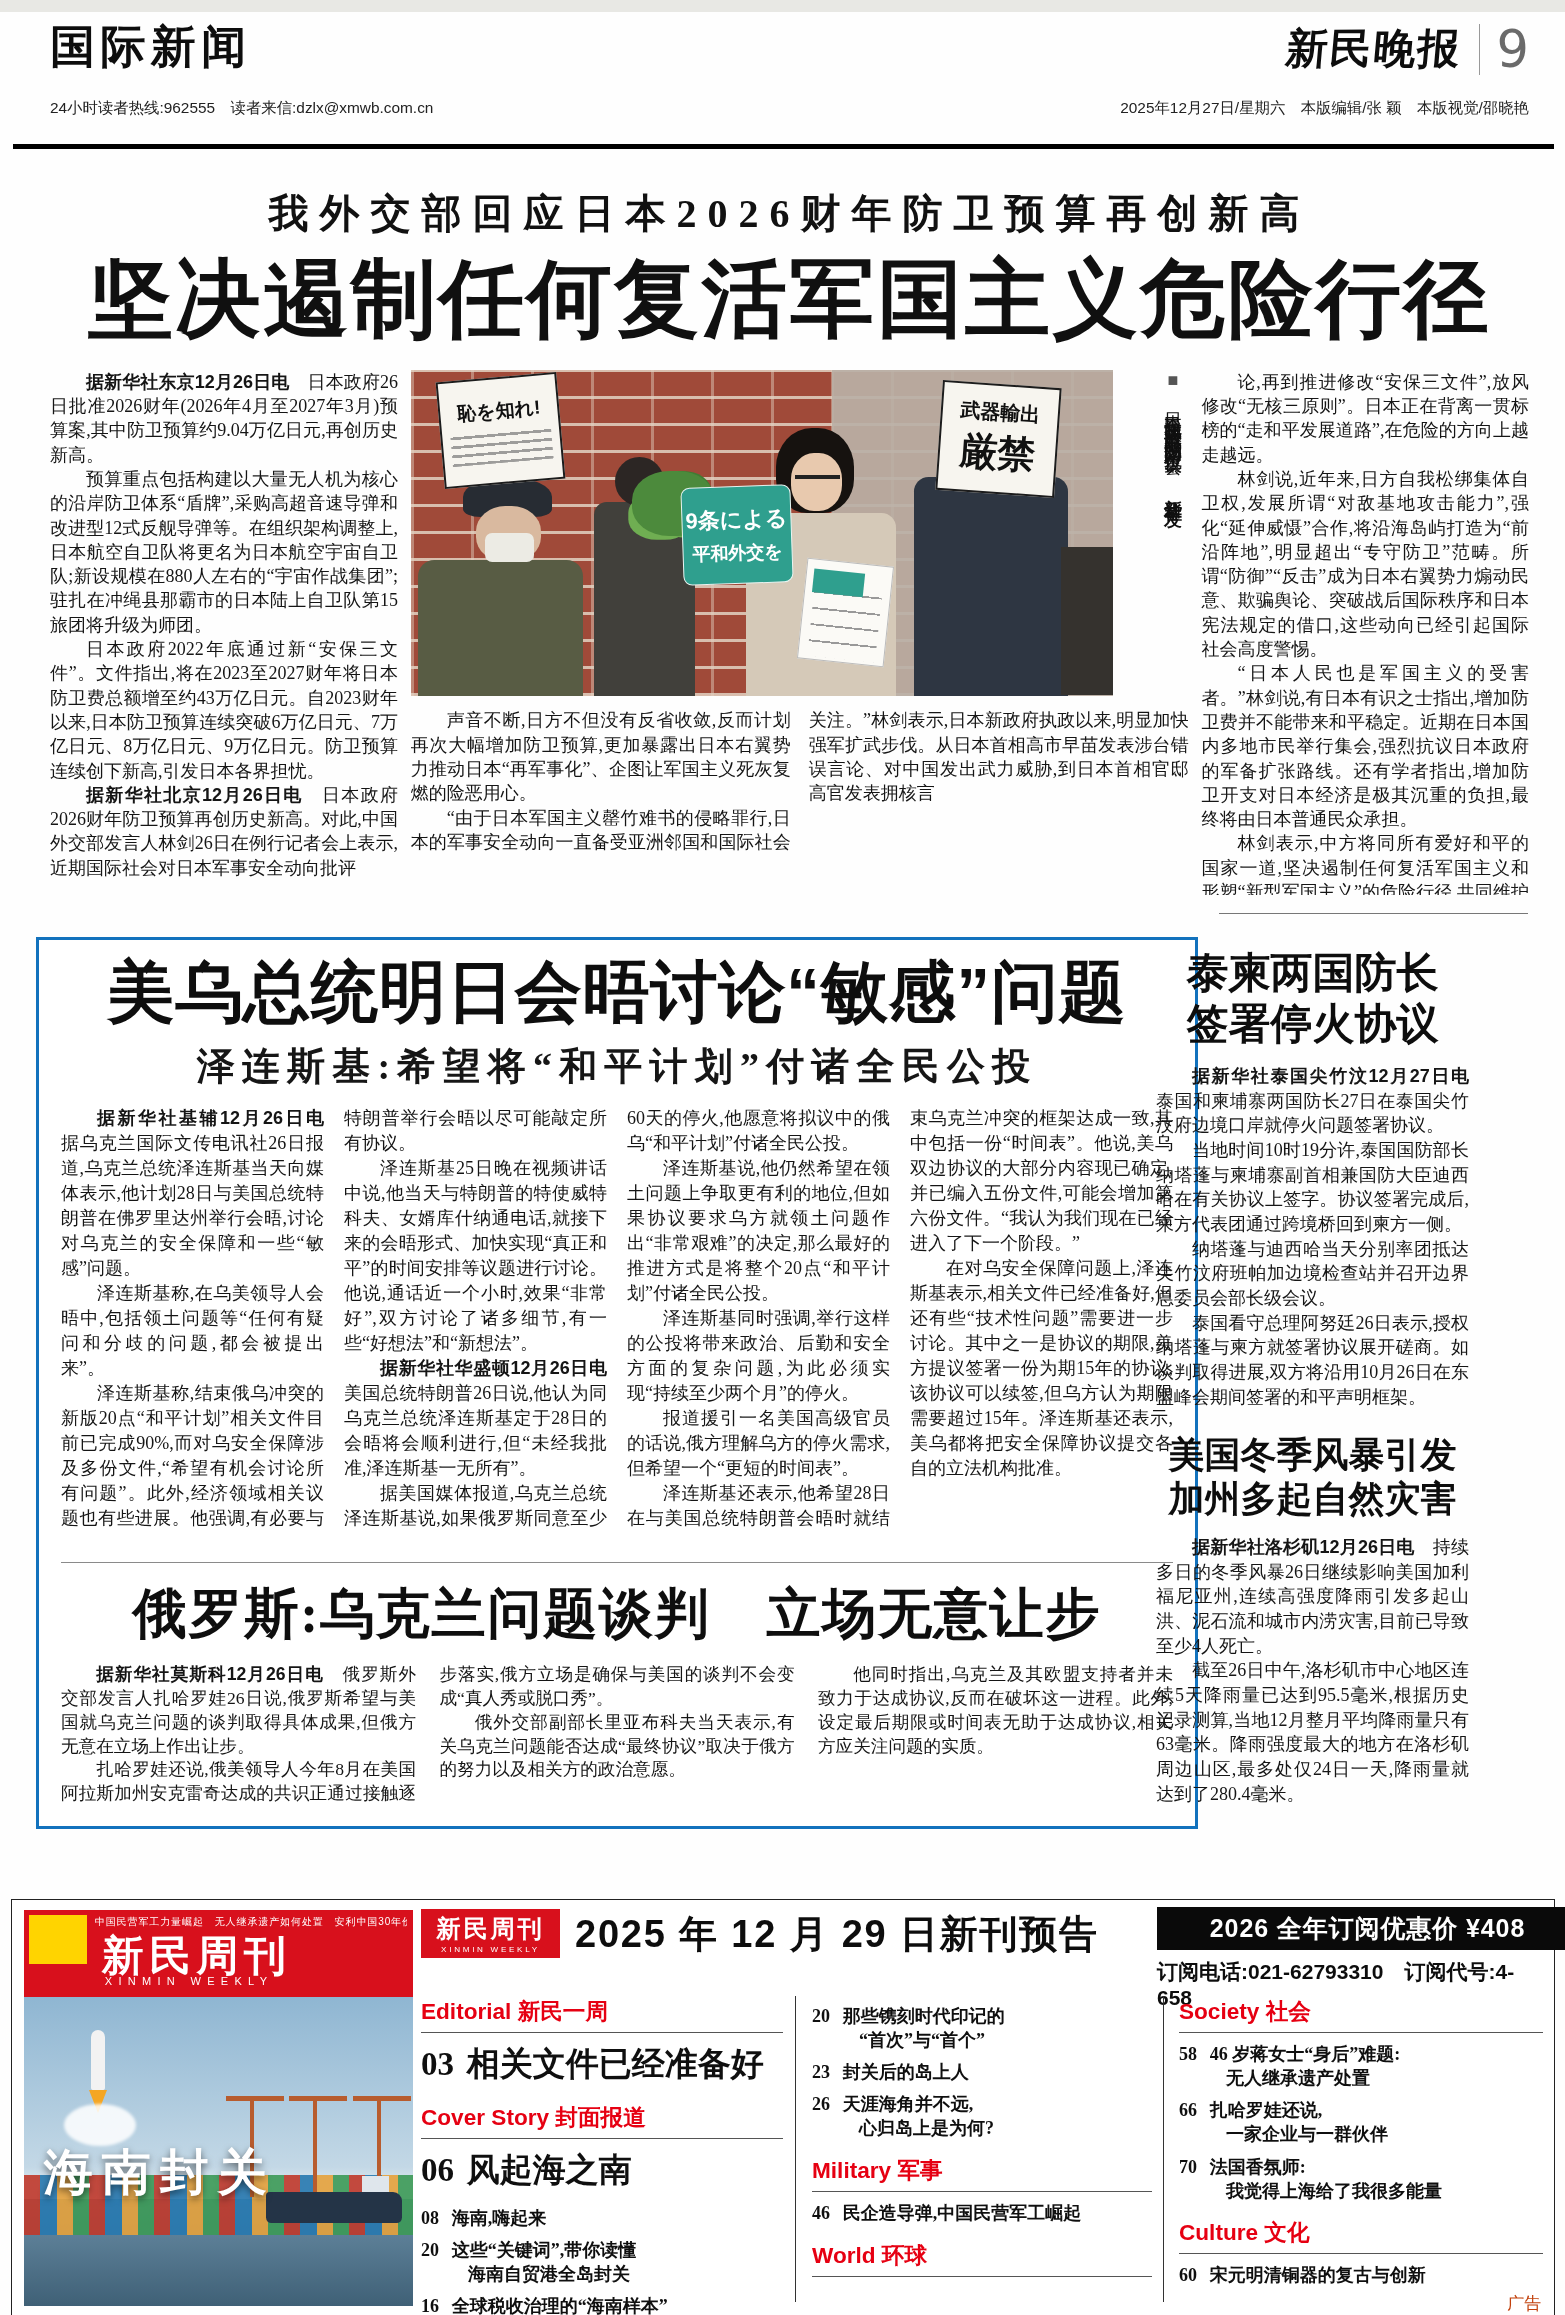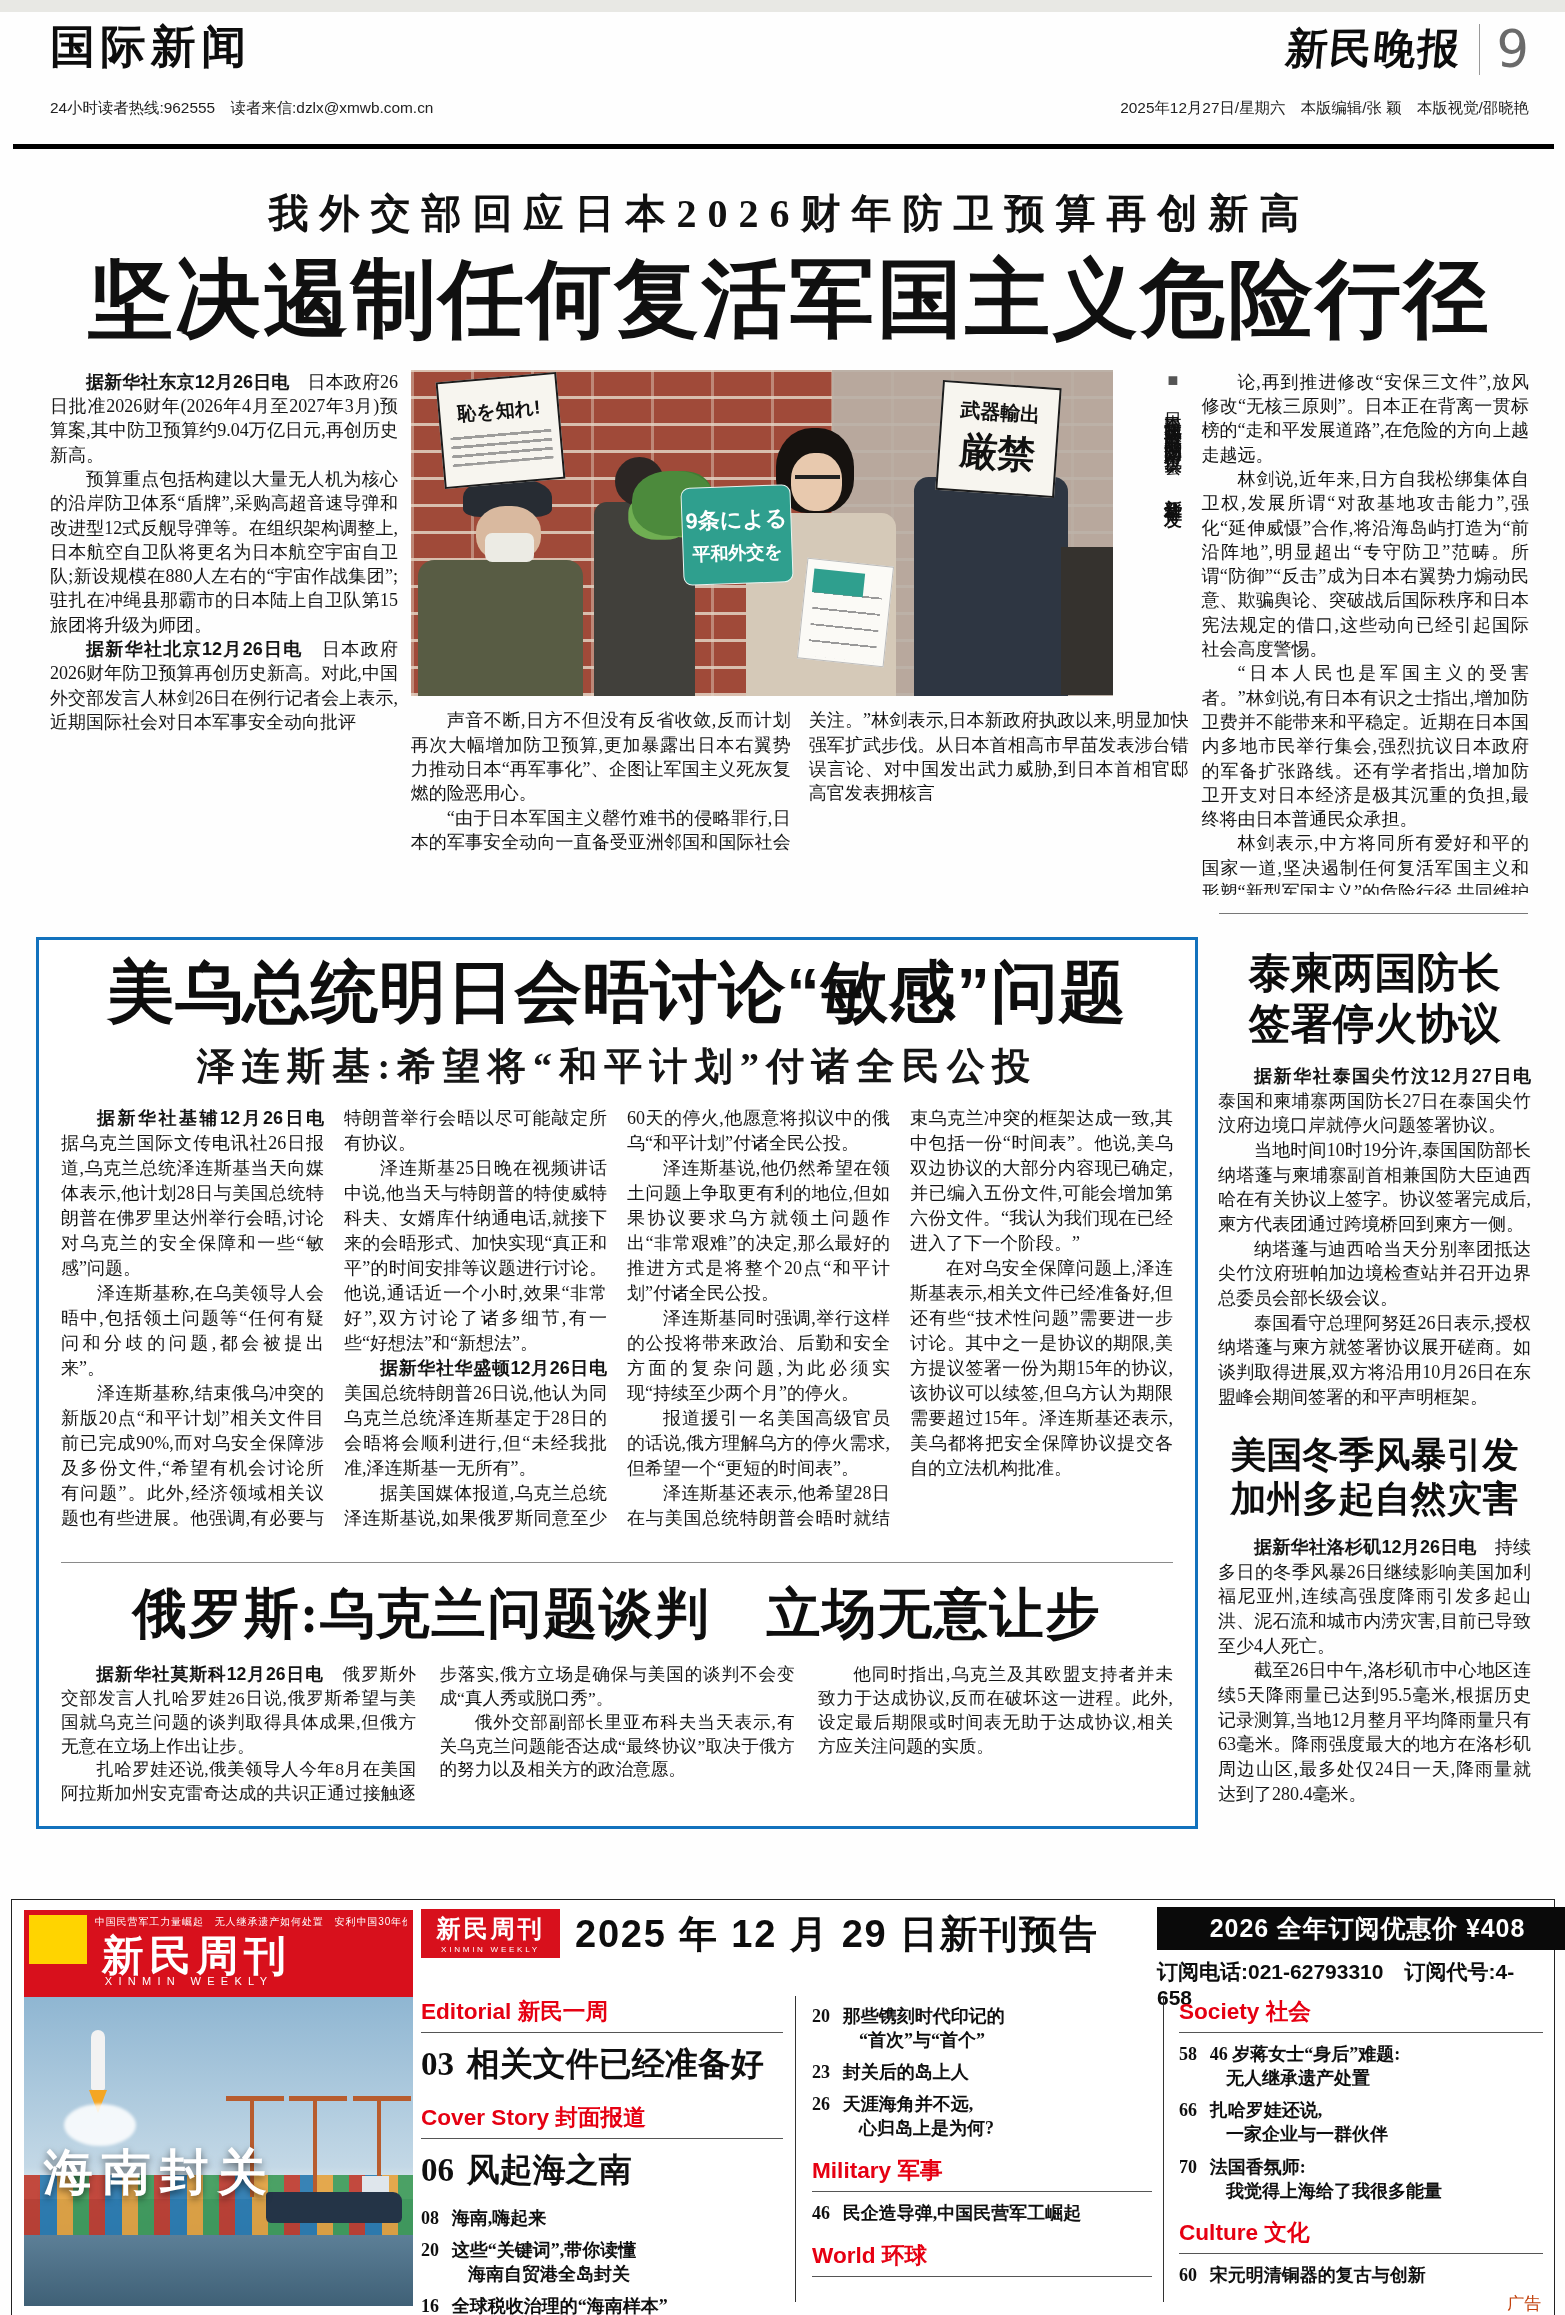--- a/index.html
+++ b/index.html
@@ -88,21 +88,21 @@
   .uk-subtitle { margin-top:11px; text-align:center; font-size:38px; font-weight:600; letter-spacing:7.2px; color:#161616; }
   .uk-body { margin-top:14.5px; column-count:4; column-gap:20px; height:445px; overflow:hidden; }
   .uk-body .para { font-size:18px; line-height:1.39; }
   .box-divider { margin-top:11px; border-top:0.9px solid #8a8a8a; }
   .ru-headline { margin-top:14.5px; text-align:center; font-weight:900; font-size:54px; letter-spacing:1.8px; color:#0e0e0e; }
   .ru-body { margin-top:12.7px; column-count:3; column-gap:23.5px; height:177px; overflow:hidden; }
   .ru-body .para { font-size:17.6px; line-height:1.35; }
 
   
   .side-rule { position:absolute; left:1219px; top:901px; width:309px; height:0.9px; background:#777; }
-  .sidebar { position:absolute; left:1218px; top:935px; width:313px; }
+  .sidebar { position:absolute; left:1156px; top:935px; width:313px; }
   .side-headline { text-align:center; font-family:"Liberation Sans","DejaVu Sans",sans-serif; font-weight:900;
                    color:#0d0d0d; line-height:1.22; }
   .side-headline.h1 { font-size:42px; }
   .side-headline.h2 { font-size:36px; margin-top:23.5px; }
   .side-headline span { display:block; }
   .side-body { margin-top:14.5px; }
   .side-body .para { font-size:18px; line-height:1.37; }
 
   
   .adbox { position:absolute; left:11px; top:1887px; width:1544px; height:422px; border:1.8px solid #222; background:#fff; }
@@ -177,20 +177,21 @@
   </div>
   <div class="top-rule"></div>
 
   <section class="lead">
     <div class="kicker">我外交部回应日本2026财年防卫预算再创新高</div>
     <h1 class="lead-headline">坚决遏制任何复活军国主义危险行径</h1>
     <div class="lead-body">
       <div class="lead-col1">
           <p class="para"><b>据新华社东京12月26日电　</b>日本政府26日批准2026财年(2026年4月至2027年3月)预算案,其中防卫预算约9.04万亿日元,再创历史新高。</p>
           <p class="para">预算重点包括构建以大量无人机为核心的沿岸防卫体系“盾牌”,采购高超音速导弹和改进型12式反舰导弹等。在组织架构调整上,日本航空自卫队将更名为日本航空宇宙自卫队;新设规模在880人左右的“宇宙作战集团”;驻扎在冲绳县那霸市的日本陆上自卫队第15旅团将升级为师团。</p>
+          <p class="para">日本政府2022年底通过新“安保三文件”。文件指出,将在2023至2027财年将日本防卫费总额增至约43万亿日元。自2023财年以来,日本防卫预算连续突破6万亿日元、7万亿日元、8万亿日元、9万亿日元。防卫预算连续创下新高,引发日本各界担忧。</p>
           <p class="para"><b>据新华社北京12月26日电　</b>日本政府2026财年防卫预算再创历史新高。对此,中国外交部发言人林剑26日在例行记者会上表示,近期国际社会对日本军事安全动向批评</p>
         </div>
       <div class="lead-middle">
         <div class="photo-row">
           <div class="photo">
             <div class="photo-gray"></div>
             <div class="fig body1"></div>
             <div class="fig cap1"></div>
             <div class="fig face1"></div>
             <div class="fig mask1"></div>

